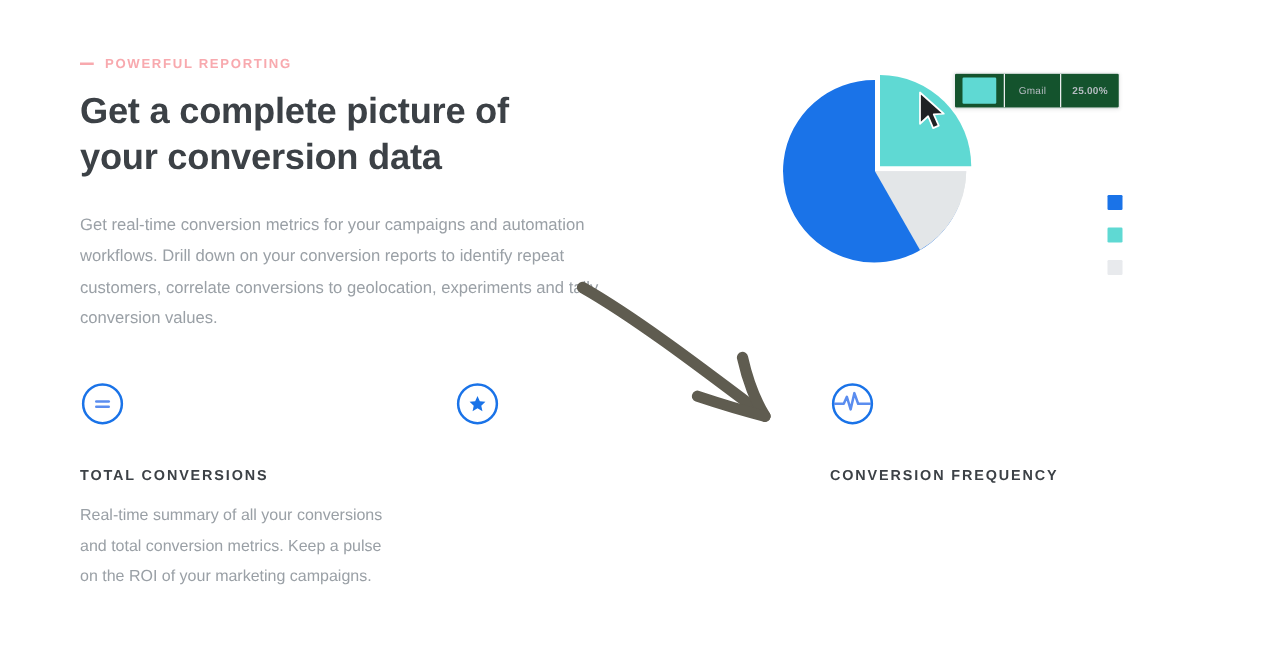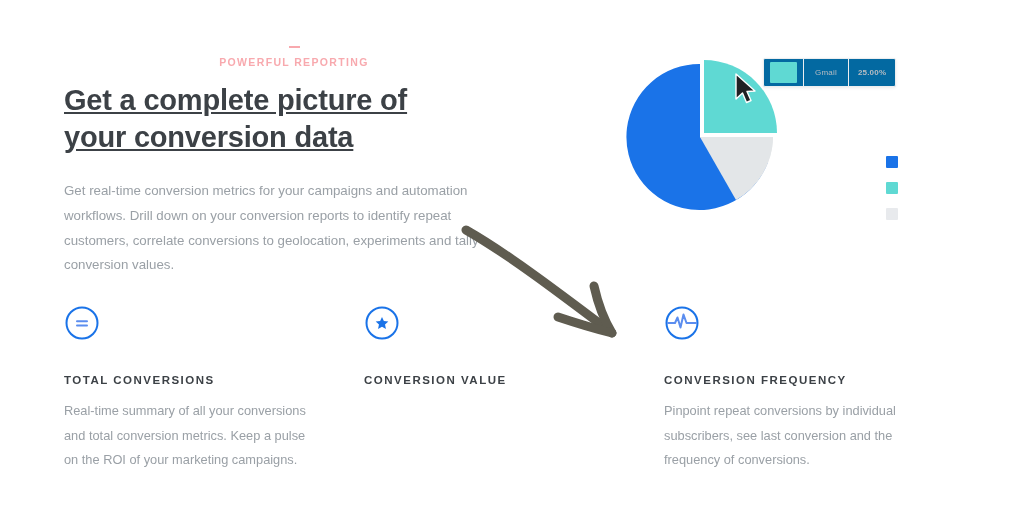--- a/index.html
+++ b/index.html
@@ -27,38 +27,36 @@
     display: flex;
     align-items: center;
     gap: 9px;
     font-size: 10.5px;
     font-weight: 700;
     letter-spacing: 1.35px;
     color: #f8a9ae;
     text-transform: uppercase;
     margin: 0 0 14px 0;
     line-height: 1;
-    flex-direction: column;
   }
   .eyebrow-dash {
     display: block;
     width: 11px;
     height: 2px;
     background: #f8a9ae;
     flex: 0 0 auto;
   }
   .headline {
     margin: 0;
     font-size: 29px;
     line-height: 1.31;
     font-weight: 700;
     color: #3c4146;
     letter-spacing: -0.2px;
     max-width: 400px;
-    text-decoration: underline;
   }
   .lede {
     margin: 22px 0 0 0;
     font-size: 13.3px;
     line-height: 1.85;
     color: #9aa0a6;
     max-width: 452px;
     font-weight: 400;
   }
 
@@ -82,21 +80,21 @@
   }
 
   
   .chart-tooltip {
     position: absolute;
     left: 763px;
     top: 58px;
     height: 27px;
     display: flex;
     align-items: stretch;
-    background: #0369a1;
+    background: #14532d;
     border: 1px solid #eceef0;
     border-radius: 2px;
     box-shadow: 0 1px 3px rgba(60,64,67,0.10);
     overflow: hidden;
     justify-content: flex-end;
   }
   .tt-swatch {
     width: 27px;
     align-self: center;
     height: 21px;
@@ -276,25 +274,23 @@
     </svg>
     <h3 class="feature-title">TOTAL CONVERSIONS</h3>
     <p class="feature-text">Real-time summary of all your conversions and total conversion metrics. Keep a pulse on the ROI of your marketing campaigns.</p>
   </div>
 
   <div class="feature">
     <svg class="feature-icon" viewBox="0 0 36 36">
       <circle cx="18" cy="18" r="15.5" fill="none" stroke="#1a73e8" stroke-width="2"></circle>
       <path d="M18 9.5 L20.6 15.2 L26.8 15.9 L22.2 20.1 L23.5 26.2 L18 23.1 L12.5 26.2 L13.8 20.1 L9.2 15.9 L15.4 15.2 Z" fill="#1a73e8" transform="translate(0,0) scale(0.72) translate(7,7)"></path>
     </svg>
-    <h3 class="feature-title">CONVERSION VALUE</h3>
   </div>
 
   <div class="feature">
     <svg class="feature-icon" viewBox="0 0 36 36">
       <circle cx="18" cy="18" r="15.5" fill="none" stroke="#1a73e8" stroke-width="2"></circle>
       <path d="M4 18 L11 18 L13.5 12.5 L16.5 22.5 L19.5 9.5 L22.5 18 L32 18" fill="none" stroke="#5b8def" stroke-width="2" stroke-linecap="round" stroke-linejoin="round"></path>
     </svg>
     <h3 class="feature-title">CONVERSION FREQUENCY</h3>
-    <p class="feature-text">Pinpoint repeat conversions by individual subscribers, see last conversion and the frequency of conversions.</p>
   </div>
 
 </div>
 
 </body></html>

